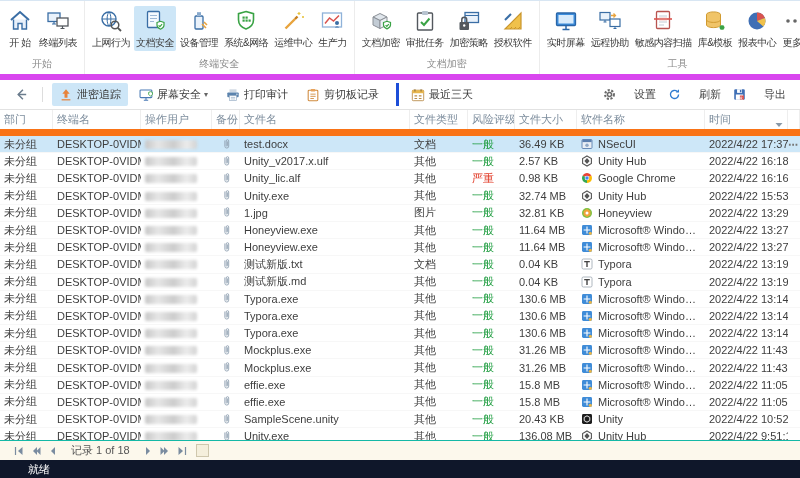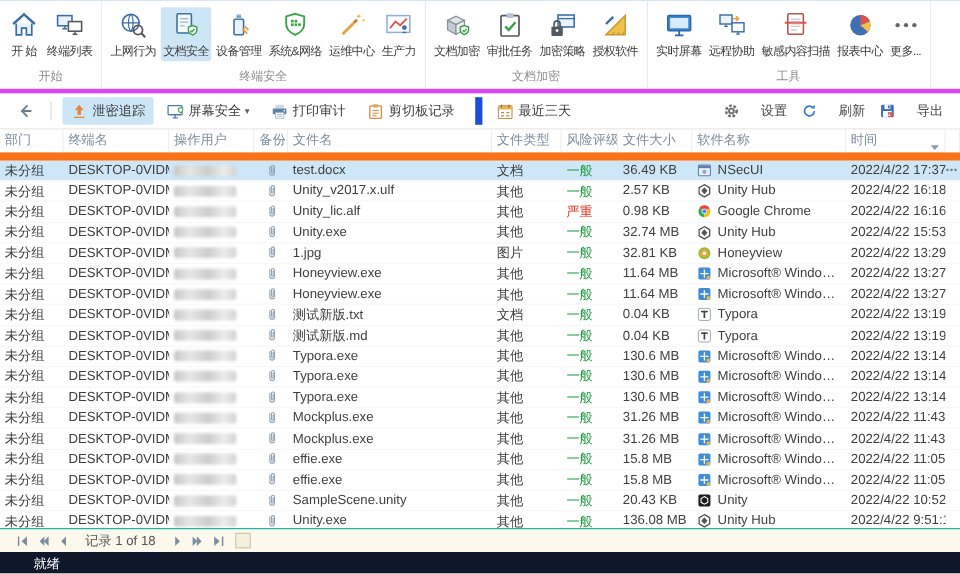--- a/index.html
+++ b/index.html
@@ -1,39 +1,39 @@
 <!DOCTYPE html>
 <html><head>
 <meta charset="utf-8">
 <style>
   html,body{margin:0;padding:0;width:800px;height:478px;overflow:hidden;
     font-family:"Liberation Sans","DejaVu Sans",sans-serif;background:#fff;}
   .app{display:flex;flex-direction:column;width:800px;height:478px;border-top:1px solid #d8e6f3;box-sizing:border-box;}
 
   
-  .ribbon{display:flex;height:73px;border-bottom:4px solid #d946ef;background:#fff;overflow:hidden;flex:none;}
+  .ribbon{display:flex;height:73px;border-bottom:6px solid #d946ef;background:#fff;overflow:hidden;flex:none;}
   .rgroup{display:flex;flex-direction:column;border-right:1px solid #ececec;padding:0 3px;flex:none;}
   .ritems{flex:1;display:flex;align-items:flex-start;padding:5px 1px 0;}
   .ritem{display:flex;flex-direction:column;align-items:center;gap:2px;padding:2px 2px 1px;margin:0 1px;
     border-radius:2px;cursor:default;}
   .ritem.selected{background:#cde6f7;}
   .ricon{width:26px;height:26px;display:flex;align-items:center;justify-content:center;}
   .ricon svg{width:24px;height:24px;}
   .rlabel{font-size:10px;letter-spacing:-0.5px;color:#3b3b3b;white-space:nowrap;}
   .rgl{text-align:center;font-size:10px;color:#8b8b8b;padding:1px 0 3px;white-space:nowrap;}
 
   
   .toolbar{display:flex;align-items:center;height:29px;border-bottom:1px solid #e2e2e2;padding:0 8px;flex:none;background:#fff;}
   .backbtn{background:none;border:none;padding:2px 6px;display:flex;align-items:center;cursor:default;}
   .vsep{width:1px;height:15px;background:#ddd;margin:0 7px;flex:none;}
   .tbtns{display:flex;align-items:center;}
   .tbtn{display:flex;align-items:center;gap:4px;padding:4px 7px;margin:12px 2px;font-size:11px;color:#3b3b3b;
     border-radius:2px;white-space:nowrap;}
   .tbtn.selected{background:#cde6f7;}
-  .tbtn.with-sep{border-left:6px solid #1d4ed8;border-radius:0;margin-left:8px;padding-left:12px;}
+  .tbtn.with-sep{border-left:3px solid #1d4ed8;border-radius:0;margin-left:8px;padding-left:12px;}
   .tbtn .ticon svg{width:14px;height:14px;display:block;}
   .tbtn .caret{display:none;font-size:8px;color:#666;margin-left:-1px;}
   .tbtn.has-dropdown .caret{display:inline;}
   .tright{margin-left:auto;display:flex;align-items:center;gap:12px;padding-right:6px;}
   .tr-btn{display:flex;align-items:center;gap:18px;font-size:11px;color:#444;white-space:nowrap;}
   .tr-btn svg{width:13px;height:13px;display:block;}
 
   
   .thead{display:flex;height:19px;line-height:19px;font-size:11px;color:#7d8d9d;border-bottom:7px solid #f97316;flex:none;background:#fff;}
   .hcell{box-sizing:border-box;padding:0 4px;border-right:1px solid #eeeeee;white-space:nowrap;overflow:hidden;flex:none;}
@@ -263,20 +263,31 @@
               <svg viewBox="0 0 24 24">
                 <rect x="5.5" y="2.5" width="13" height="17" rx="1" fill="#fff" stroke="#b85450" stroke-width="1.3"></rect>
                 <path d="M8 7h8M8 13h8M8 16h5" stroke="#c3ccd5" stroke-width="1.1"></path>
                 <path d="M3 10h18" stroke="#d9534f" stroke-width="1.6"></path>
                 <path d="M8 10h8" stroke="#e88a86" stroke-width="3" opacity=".5"></path>
               </svg>
             </span>
             <span class="rlabel">敏感内容扫描</span>
           </div>
 
+          <div class="ritem">
+            <span class="ricon">
+              <svg viewBox="0 0 24 24">
+                <ellipse cx="10.5" cy="5.5" rx="7" ry="2.6" fill="#f0c468" stroke="#d09a30" stroke-width="1"></ellipse>
+                <path d="M3.5 5.5v10.5c0 1.4 3.1 2.6 7 2.6s7-1.2 7-2.6V5.5" fill="#f0c468" stroke="#d09a30" stroke-width="1"></path>
+                <path d="M3.5 10.8c0 1.4 3.1 2.6 7 2.6s7-1.2 7-2.6" fill="none" stroke="#d09a30" stroke-width="1"></path>
+                <path d="M19 16v5M16.5 18.5h5M17.2 16.7l3.6 3.6M20.8 16.7l-3.6 3.6" stroke="#3aa345" stroke-width="1.3"></path>
+              </svg>
+            </span>
+            <span class="rlabel">库&amp;模板</span>
+          </div>
 
           <div class="ritem">
             <span class="ricon">
               <svg viewBox="0 0 24 24">
                 <circle cx="12" cy="12" r="8.5" fill="#3f6fb5"></circle>
                 <path d="M12 12V3.5A8.5 8.5 0 0 1 19.9 9z" fill="#d9534f"></path>
                 <path d="M12 12l7.9-3a8.5 8.5 0 0 1-1.6 8.6z" fill="#f0c14b"></path>
               </svg>
             </span>
             <span class="rlabel">报表中心</span>

